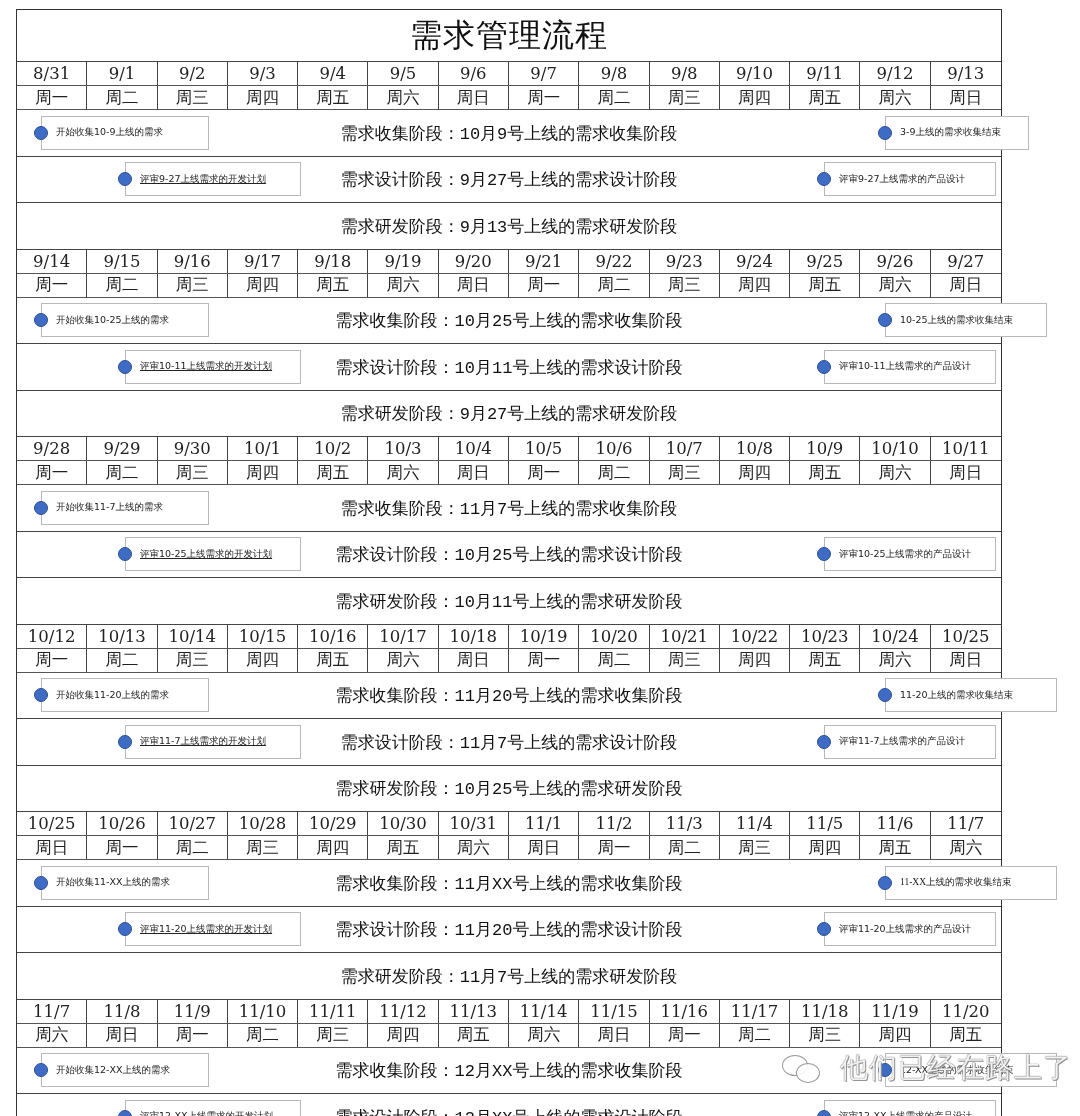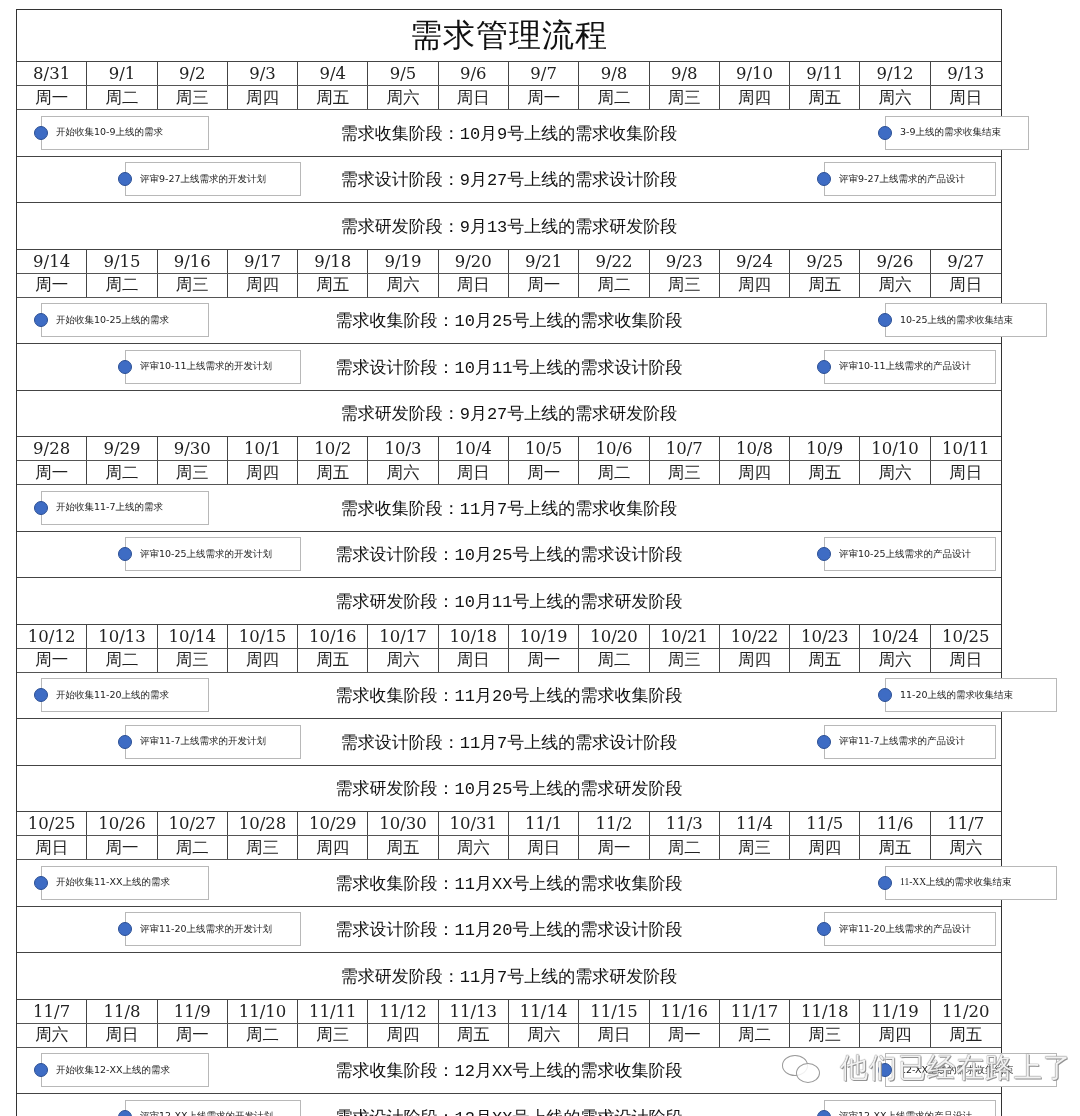--- a/index.html
+++ b/index.html
@@ -42,21 +42,21 @@
     display: flex; align-items: center;
     font-family: "DejaVu Sans", "Liberation Sans", sans-serif;
     font-size: 9.5px; color: #222; white-space: nowrap; padding-left: 14px;
   }
   .dot {
     position: absolute; left: -8px; top: 50%; transform: translateY(-50%);
     width: 14px; height: 14px; border-radius: 50%;
     background: #3e6cc4; border: 1px solid #2b4f94; box-sizing: border-box;
   }
   .callout.collect-start { left: 24px; width: 168px; }
-  .callout.design-dev { left: 108px; width: 176px; }
+  .callout.design-dev { left: 108px; width: 176px; text-decoration: underline; }
   .callout.collect-end { left: 868px; }
   .callout.design-prod { left: 807px; width: 172px; }
   .watermark {
     position: absolute; left: 780px; top: 1046px; height: 44px;
     display: flex; align-items: center; gap: 18px;
     font-family: "DejaVu Sans", "Liberation Sans", sans-serif;
     font-size: 28px; color: rgba(255,255,255,0.9);
     text-shadow: 0 0 1px #777, 0 0 1px #777, 1px 1px 0 #999;
     letter-spacing: 1px; white-space: nowrap;
   }

